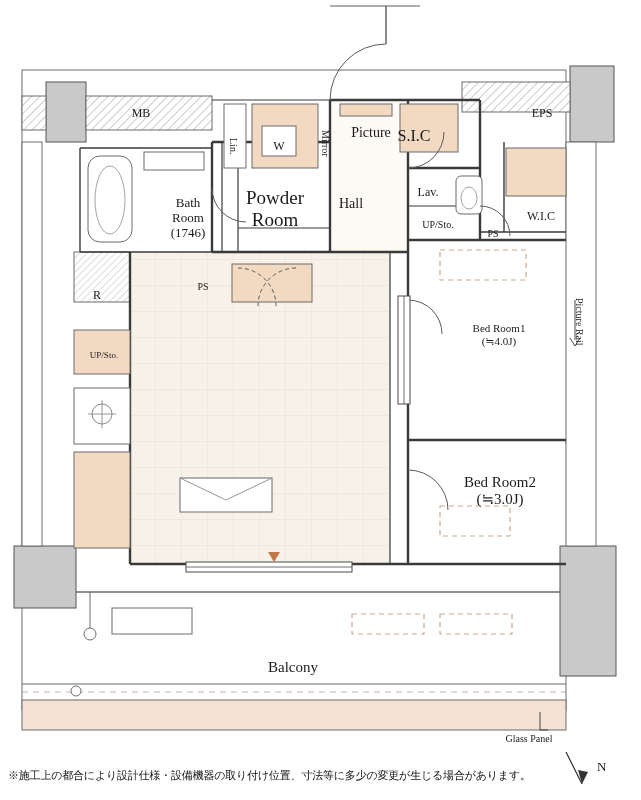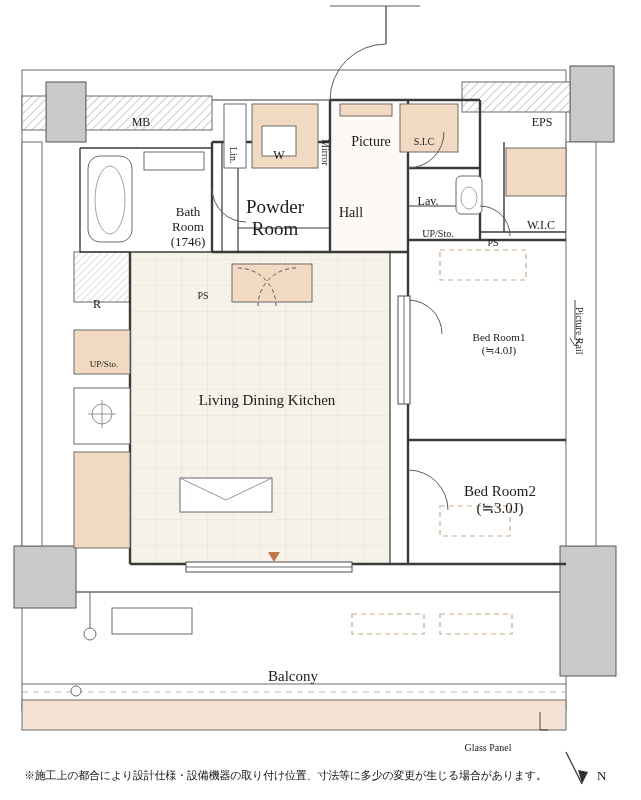--- a/index.html
+++ b/index.html
@@ -20,30 +20,29 @@
     width: 641px;
     height: 800px;
   }
   .lbl {
     position: absolute;
     font-family: "Liberation Serif", serif;
     color: #1a1a1a;
     white-space: nowrap;
     line-height: 1.15;
     text-align: center;
-    margin-top: 9px;
   }
   .lbl.center { transform: translateX(-50%); }
   .vert {
     writing-mode: vertical-rl;
     text-orientation: mixed;
   }
   .footnote {
     position: absolute;
-    left: 24px;
+    left: 8px;
     top: 768px;
     font-size: 11px;
     font-family: "Liberation Serif", serif;
     color: #111;
     letter-spacing: -0.2px;
   }
 </style>
 </head>
 <body>
 
@@ -232,21 +231,21 @@
 <div id="labels">
     <div class="lbl center" style="left: 141px; top: 107px; font-size: 12px;">
       <div>MB</div>
     </div>
     <div class="lbl center" style="left: 542px; top: 107px; font-size: 12px;">
       <div>EPS</div>
     </div>
     <div class="lbl center" style="left: 371px; top: 125px; font-size: 14px;">
       <div>Picture</div>
     </div>
-    <div class="lbl center" style="left: 424px; top: 127px; font-size: 10px;">
+    <div class="lbl center" style="left: 414px; top: 127px; font-size: 16px;">
       <div>S.I.C</div>
     </div>
     <div class="lbl center" style="left: 541px; top: 210px; font-size: 12px;">
       <div>W.I.C</div>
     </div>
     <div class="lbl center" style="left: 188px; top: 196px; font-size: 13px;">
       <div>Bath</div>
       <div>Room</div>
       <div>(1746)</div>
     </div>
@@ -280,33 +279,32 @@
     </div>
     <div class="lbl center" style="left: 499px; top: 322px; font-size: 11px;">
       <div>Bed Room1</div>
       <div>(≒4.0J)</div>
     </div>
     <div class="lbl center" style="left: 500px; top: 474px; font-size: 15px;">
       <div>Bed Room2</div>
       <div>(≒3.0J)</div>
     </div>
     <div class="lbl center" style="left: 267px; top: 383px; font-size: 15px;">
-      <div>Living Dining Kitchen</div>
     </div>
     <div class="lbl center" style="left: 293px; top: 659px; font-size: 15px;">
       <div>Balcony</div>
     </div>
     <div class="lbl center" style="left: 203px; top: 281px; font-size: 10px;">
       <div>PS</div>
     </div>
     <div class="lbl center" style="left: 97px; top: 289px; font-size: 12px;">
       <div>R</div>
     </div>
     <div class="lbl center" style="left: 104px; top: 350px; font-size: 9px;">
       <div>UP/Sto.</div>
     </div>
-    <div class="lbl center" style="left: 488px; top: 733px; font-size: 10px;">
+    <div class="lbl center" style="left: 529px; top: 733px; font-size: 10px;">
       <div>Glass Panel</div>
     </div>
   </div>
 
 <div class="footnote">※施工上の都合により設計仕様・設備機器の取り付け位置、寸法等に多少の変更が生じる場合があります。</div>
 <div class="lbl" style="left:597px; top:760px; font-size:13px;">N</div>
 
 </body></html>

